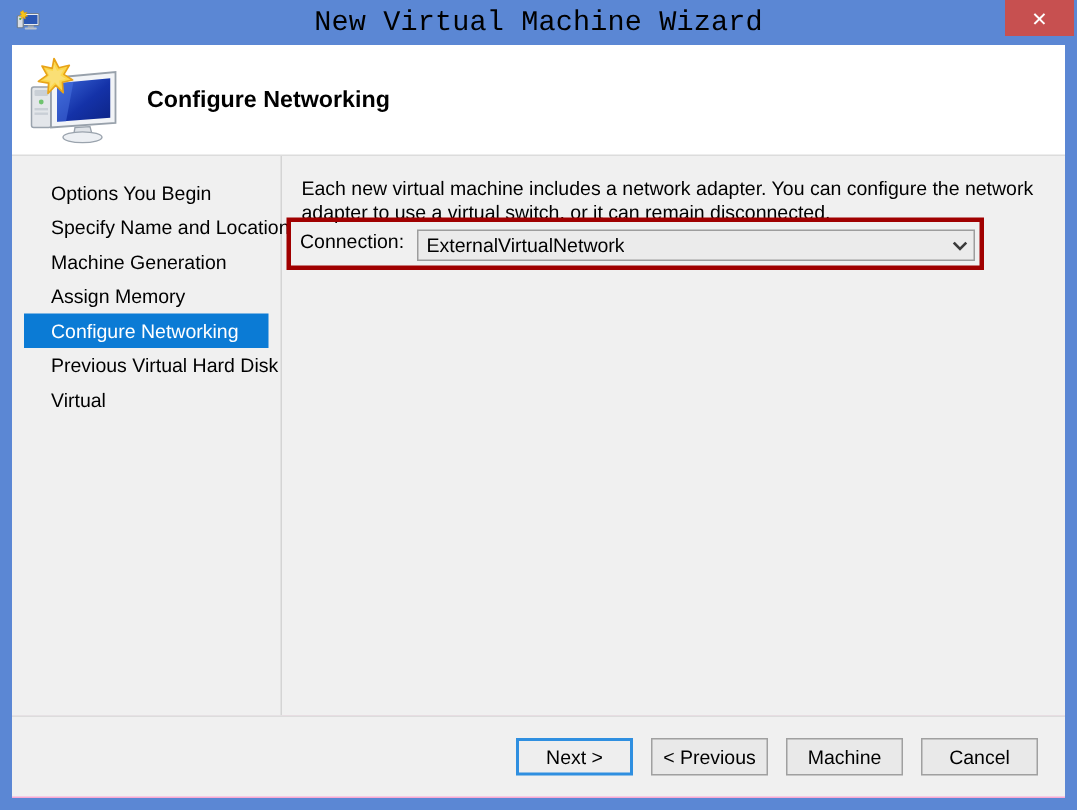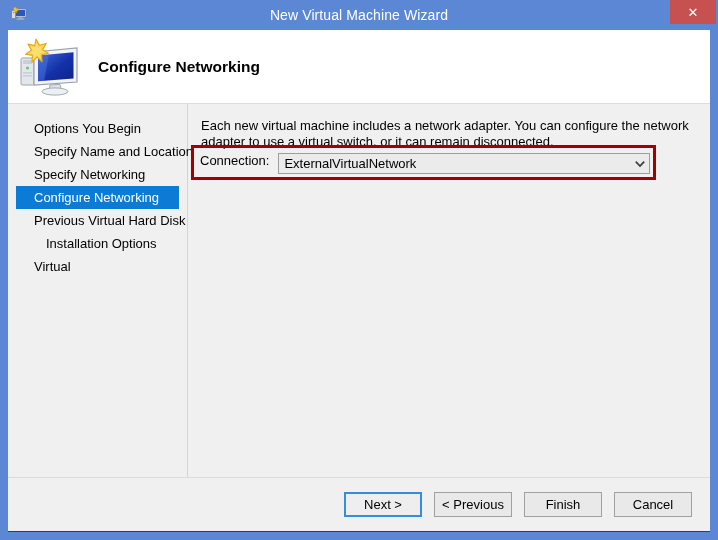--- a/index.html
+++ b/index.html
@@ -30,24 +30,25 @@
     justify-content: center;
   }
 
   #title-icon {
     position: absolute;
     left: 2px; top: 5px;
     width: 18px; height: 18px;
   }
 
   #title-text {
-    color: #ffffff;
-    font-size: 14px;
+    color: #000000;
+    font-size: 19px;
     letter-spacing: 0.1px;
     white-space: nowrap;
+    font-family: Liberation Mono, monospace;
   }
 
   #close-button {
     position: absolute;
     right: -6px; top: 0px;
     width: 46px; height: 24px;
     background: #c75050;
     color: #ffffff;
     font-size: 13px;
     font-family: "Liberation Sans", sans-serif;
@@ -56,21 +57,21 @@
     justify-content: center;
     border: none;
     cursor: pointer;
   }
 
   
   #client {
     position: relative;
     width: 702px;
     height: 502px;
-    background: #0c4a6e;
+    background: #f9a8d4;
     overflow: hidden;
   }
 
   
   #header {
     position: relative;
     height: 74px;
     background: #ffffff;
     border-bottom: 1px solid #dcdcdc;
     display: flex;
@@ -270,24 +271,24 @@
         </svg>
       </span>
       <span id="header-title">Configure Networking</span>
     </div>
 
     <div id="body">
 
       <nav id="sidebar">
           <div class="nav-item">Options You Begin</div>
           <div class="nav-item">Specify Name and Location</div>
-          <div class="nav-item">Specify Networking</div>
+          <div class="nav-item">Machine Generation</div>
+          <div class="nav-item">Assign Memory</div>
           <div class="nav-item selected">Configure Networking</div>
           <div class="nav-item">Previous Virtual Hard Disk</div>
-          <div class="nav-item indent">Installation Options</div>
           <div class="nav-item">Virtual</div>
         </nav>
 
       <section id="main">
         <p id="description">Each new virtual machine includes a network adapter. You can configure the network adapter to use a virtual switch, or it can remain disconnected.</p>
 
         <div id="highlight-box"></div>
 
         <div id="connection-row">
           <label id="connection-label">Connection:</label>
@@ -299,18 +300,18 @@
               </svg>
             </span>
           </div>
         </div>
       </section>
     </div>
 
     <div id="footer">
         <button class="wizard-button default">Next &gt;</button>
         <button class="wizard-button">&lt; Previous</button>
-        <button class="wizard-button">Finish</button>
+        <button class="wizard-button">Machine</button>
         <button class="wizard-button">Cancel</button>
       </div>
 
   </div>
 </div>
 
 </body></html>

